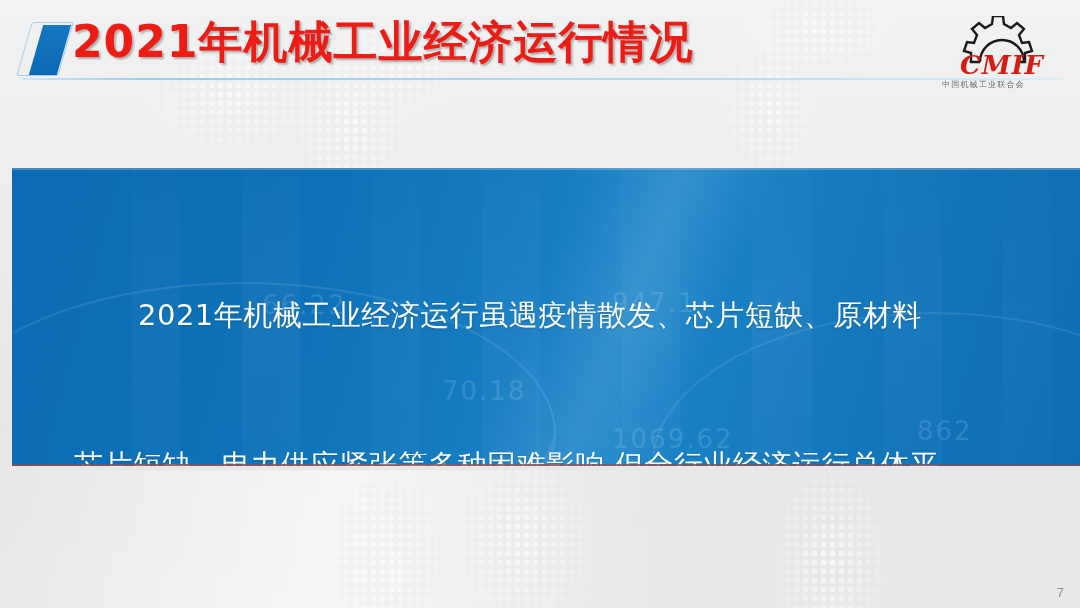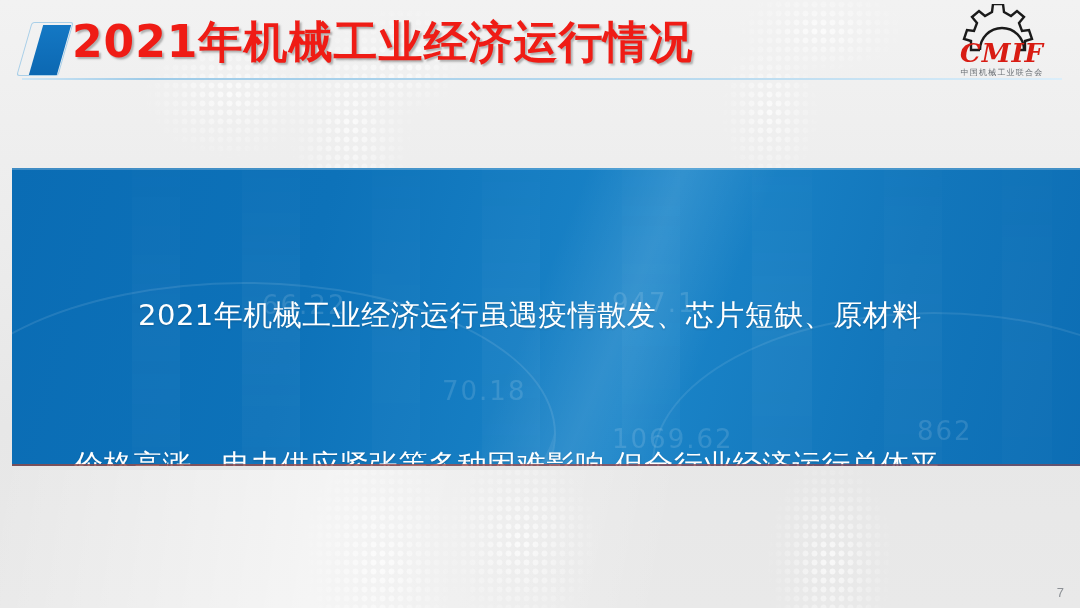--- a/index.html
+++ b/index.html
@@ -98,28 +98,28 @@
   .title-rule {
     position: absolute;
     left: 22px; top: 78px;
     width: 1040px; height: 2px;
     background: linear-gradient(90deg, #cfe6f5 0%, #9ecbe8 12%, #bcdcf0 70%, #dbeefa 100%);
   }
 
   
   .logo {
     position: absolute;
-    right: 18px; top: 4px;
+    right: 18px; top: 16px;
     width: 120px; height: 76px;
   }
   .logo svg { display: block; }
   .logo-cn {
     position: absolute;
     left: 0; right: 0; bottom: 2px;
-    text-align: center;
+    text-align: left;
     font-size: 8px;
     color: #6a6f74;
     letter-spacing: 1.2px;
     white-space: nowrap;
   }
 
   
   .panel {
     position: absolute;
     left: 12px; top: 168px;
@@ -264,21 +264,21 @@
       <span style="left:430px; top:208px;">70.18</span>
       <span style="left:905px; top:248px;">862</span>
       <span style="left:600px; top:256px;">1069.62</span>
     </div>
 
     <div class="panel-shine"></div>
     <div class="panel-top-edge"></div>
 
     <div class="body-text">
       <div><span class="indent"></span><span>2021年机械工业经济运行虽遇疫情散发、芯片短缺、原材料</span></div>
-      <div><span>价格高涨、电力供应紧张等多种困难影响,但全行业经济运行总体平</span></div>
+      <div><span>芯片短缺、电力供应紧张等多种困难影响,但全行业经济运行总体平</span></div>
       
       
       
     </div>
 
     <div class="panel-bottom-edge"></div>
   </div>
 
   <div class="page-number">7</div>
 

